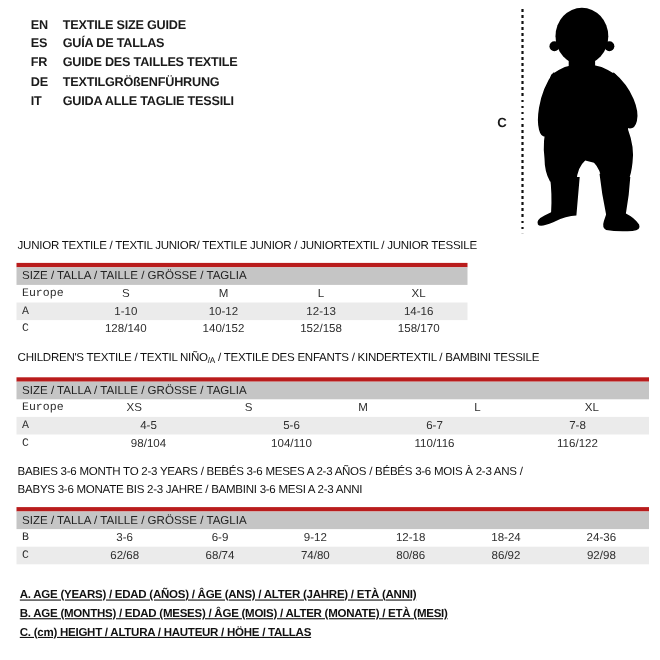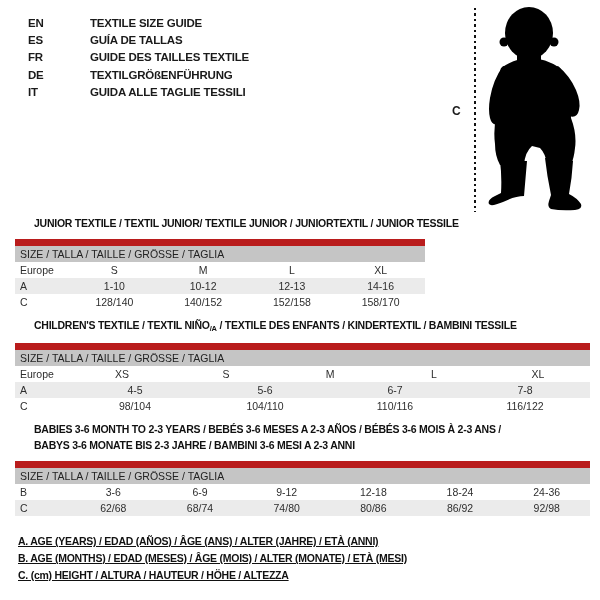--- a/index.html
+++ b/index.html
@@ -5,40 +5,40 @@
   html,body{margin:0;padding:0;}
   body{
     width:600px;height:600px;background:#ffffff;position:relative;
     font-family:"Liberation Sans","DejaVu Sans",sans-serif;color:#1a1a1a;
     overflow:hidden;
   }
   
   .lang-block{position:absolute;top:15px;left:28px;}
   .lang-row{display:flex;height:17.2px;line-height:17.2px;font-size:11.5px;font-weight:bold;letter-spacing:-0.2px;align-items:flex-end;}
   .lang-code{width:29px;flex:none;}
-  .lang-name{white-space:nowrap;margin-left:33px;}
+  .lang-name{white-space:nowrap;}
   
   .height-line{
     position:absolute;left:474px;top:8px;width:2px;height:204px;
     background:repeating-linear-gradient(to bottom,#111 0 2.5px,transparent 2.5px 5.5px);
   }
   .height-label{position:absolute;left:452px;top:104px;font-size:12px;font-weight:bold;}
   .baby-svg{position:absolute;left:487px;top:6px;}
   
   .sec-title{
-    position:absolute;left:34px;font-size:10.5px;font-weight:bold;
+    position:absolute;left:16px;font-size:10.5px;font-weight:normal;
     letter-spacing:-0.25px;white-space:nowrap;color:#111;
   }
   .sub{font-size:7.5px;vertical-align:-2px;}
   
-  .tbl{position:absolute;left:15px;border-top:7px solid #b91c1c;font-size:10.5px;color:#2e2e2e;}
+  .tbl{position:absolute;left:15px;border-top:4px solid #b91c1c;font-size:10.5px;color:#2e2e2e;}
   .thead{background:#c5c5c5;height:16px;line-height:16px;padding-left:5px;color:#222;}
   .trow{display:flex;height:16px;line-height:16px;}
   .trow.alt{background:#ebebeb;}
-  .tlabel{width:50px;padding-left:5px;flex:none;}
+  .tlabel{width:50px;padding-left:5px;flex:none;font-family:Liberation Mono, monospace;}
   .tcell{flex:1;text-align:center;}
   
   .note{
     position:absolute;left:18px;font-size:10.5px;font-weight:bold;
     letter-spacing:-0.25px;white-space:nowrap;color:#111;text-decoration:underline;
   }
 </style>
 </head>
 <body>
 
@@ -156,13 +156,13 @@
     <div class="tcell">68/74</div>
     <div class="tcell">74/80</div>
     <div class="tcell">80/86</div>
     <div class="tcell">86/92</div>
     <div class="tcell">92/98</div>
   </div>
 </div>
 
 <div class="note" style="top:535px">A. AGE (YEARS) / EDAD (AÑOS) / ÂGE (ANS) / ALTER (JAHRE) / ETÀ (ANNI)</div>
 <div class="note" style="top:552px">B. AGE (MONTHS) / EDAD (MESES) / ÂGE (MOIS) / ALTER (MONATE) / ETÀ (MESI)</div>
-<div class="note" style="top:569px">C. (cm) HEIGHT / ALTURA / HAUTEUR / HÖHE / ALTEZZA</div>
+<div class="note" style="top:569px">C. (cm) HEIGHT / ALTURA / HAUTEUR / HÖHE / TALLAS</div>
 
 </body></html>

